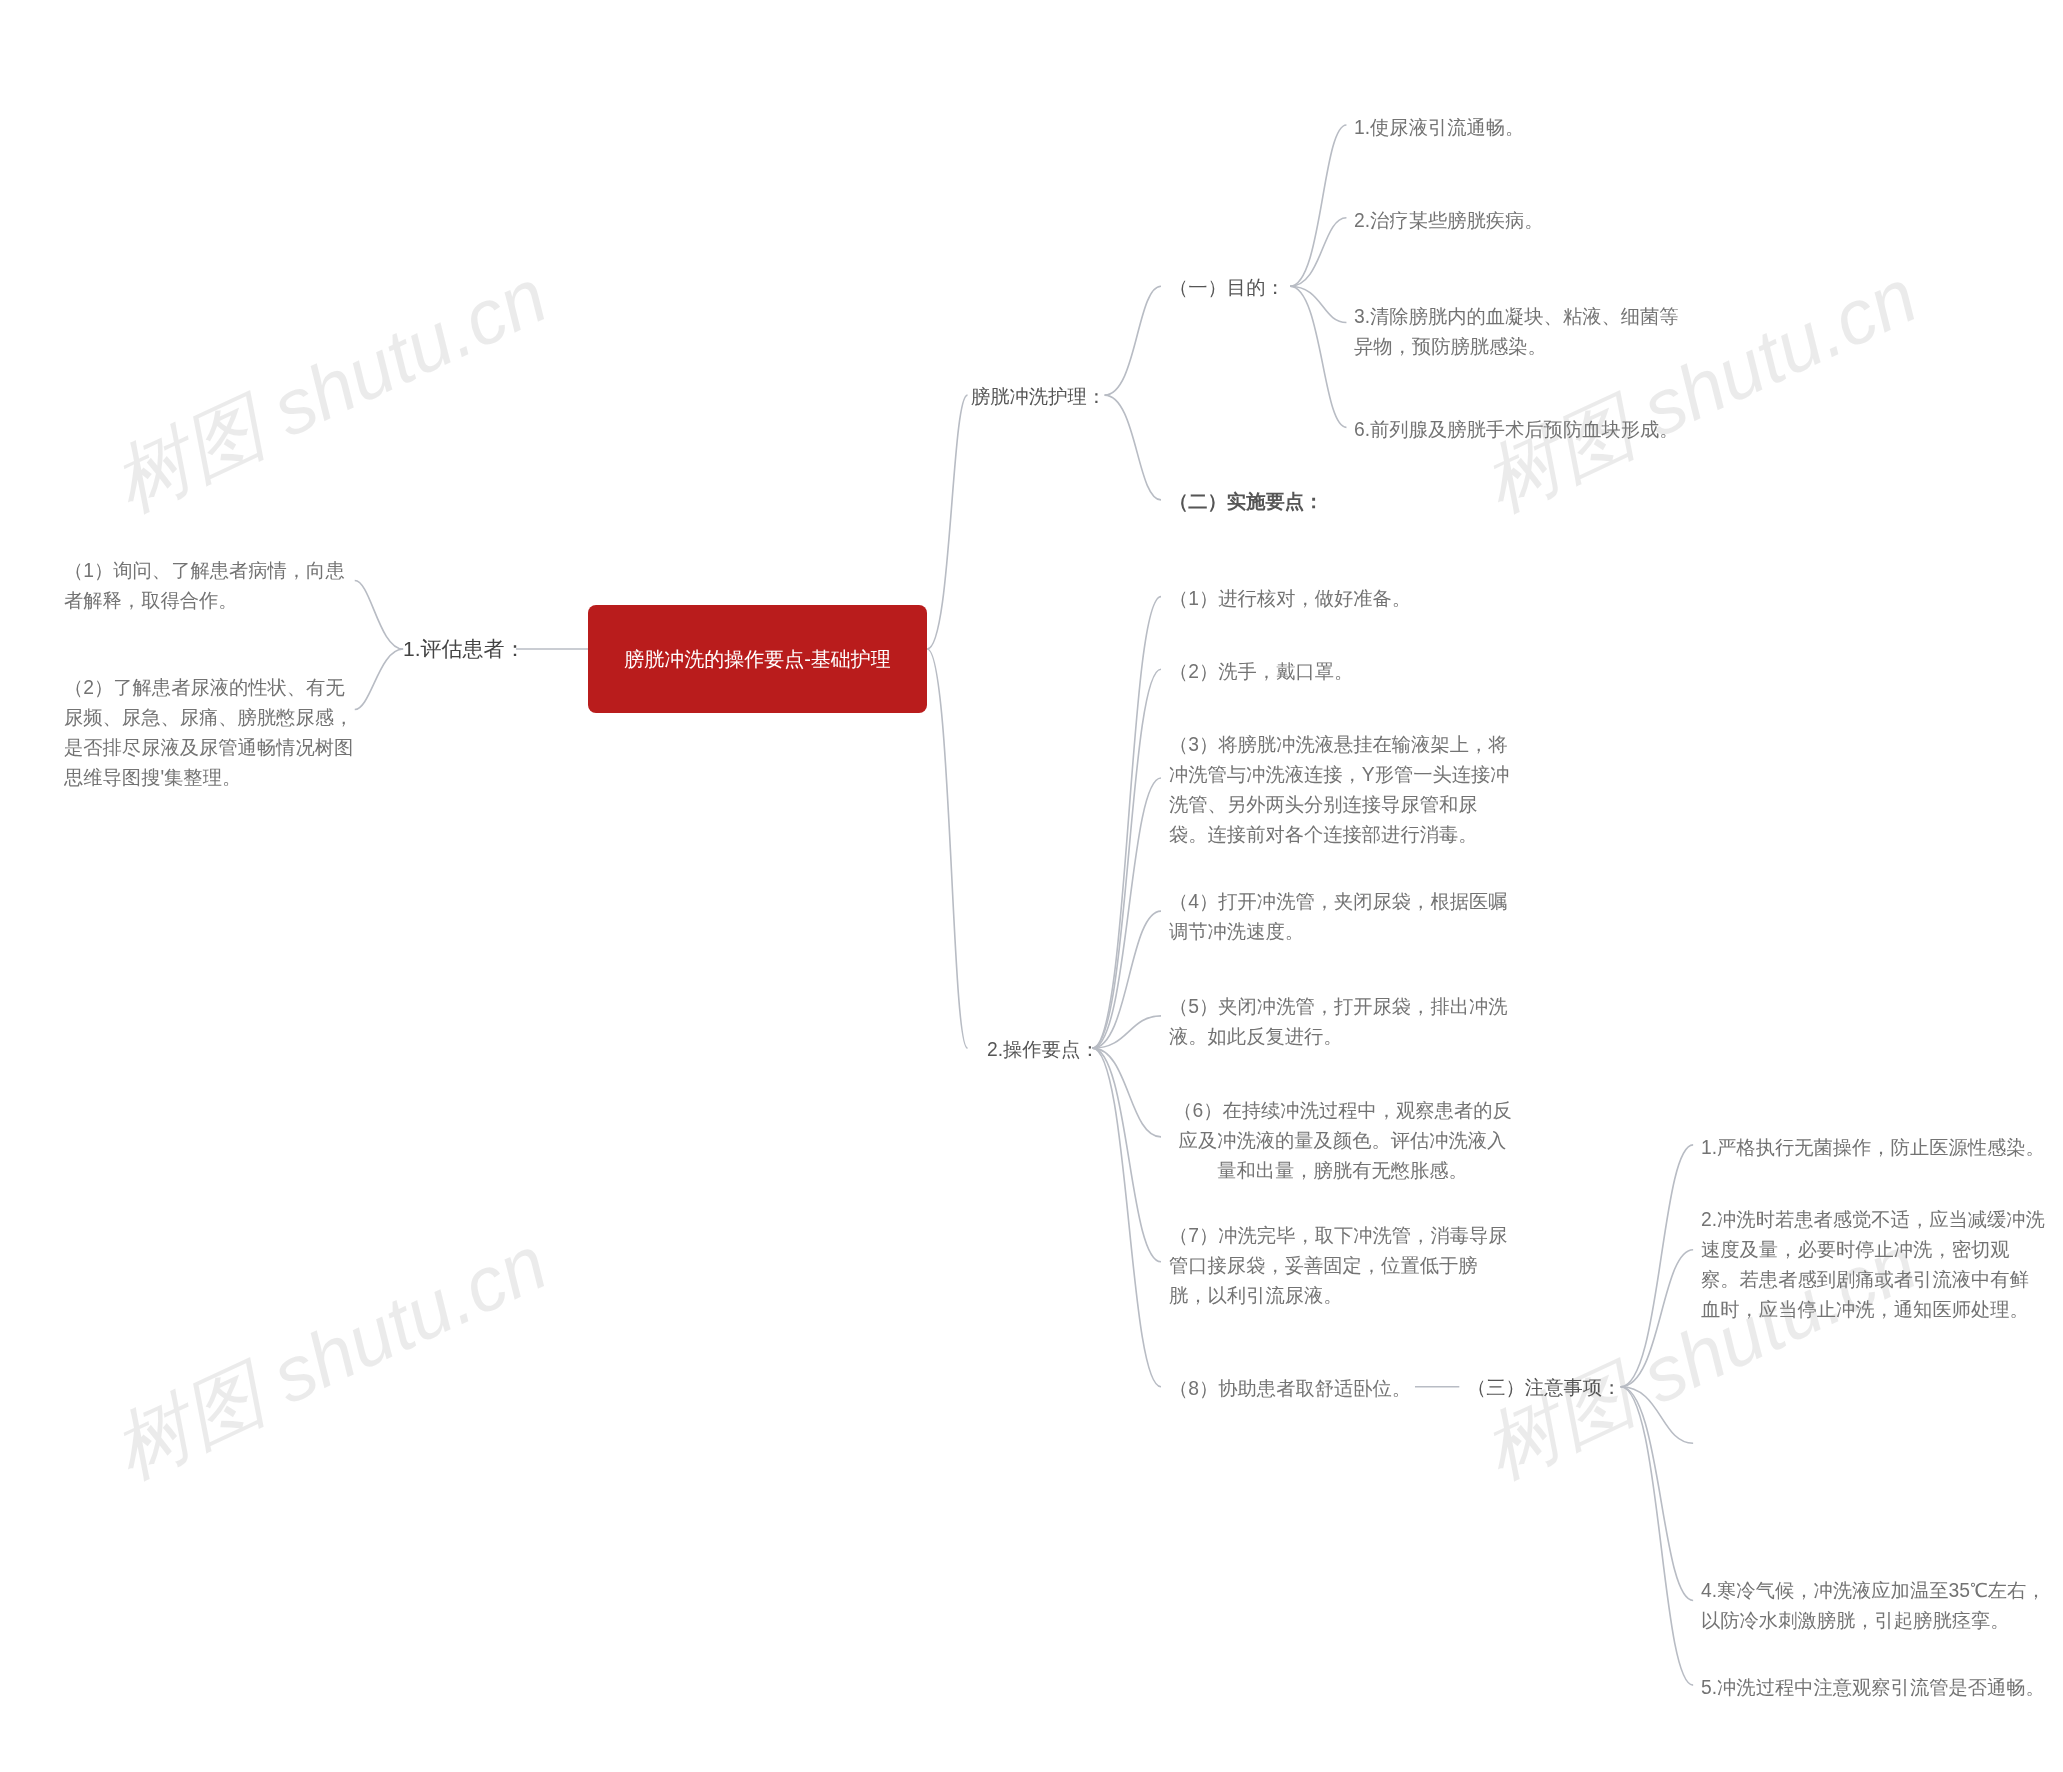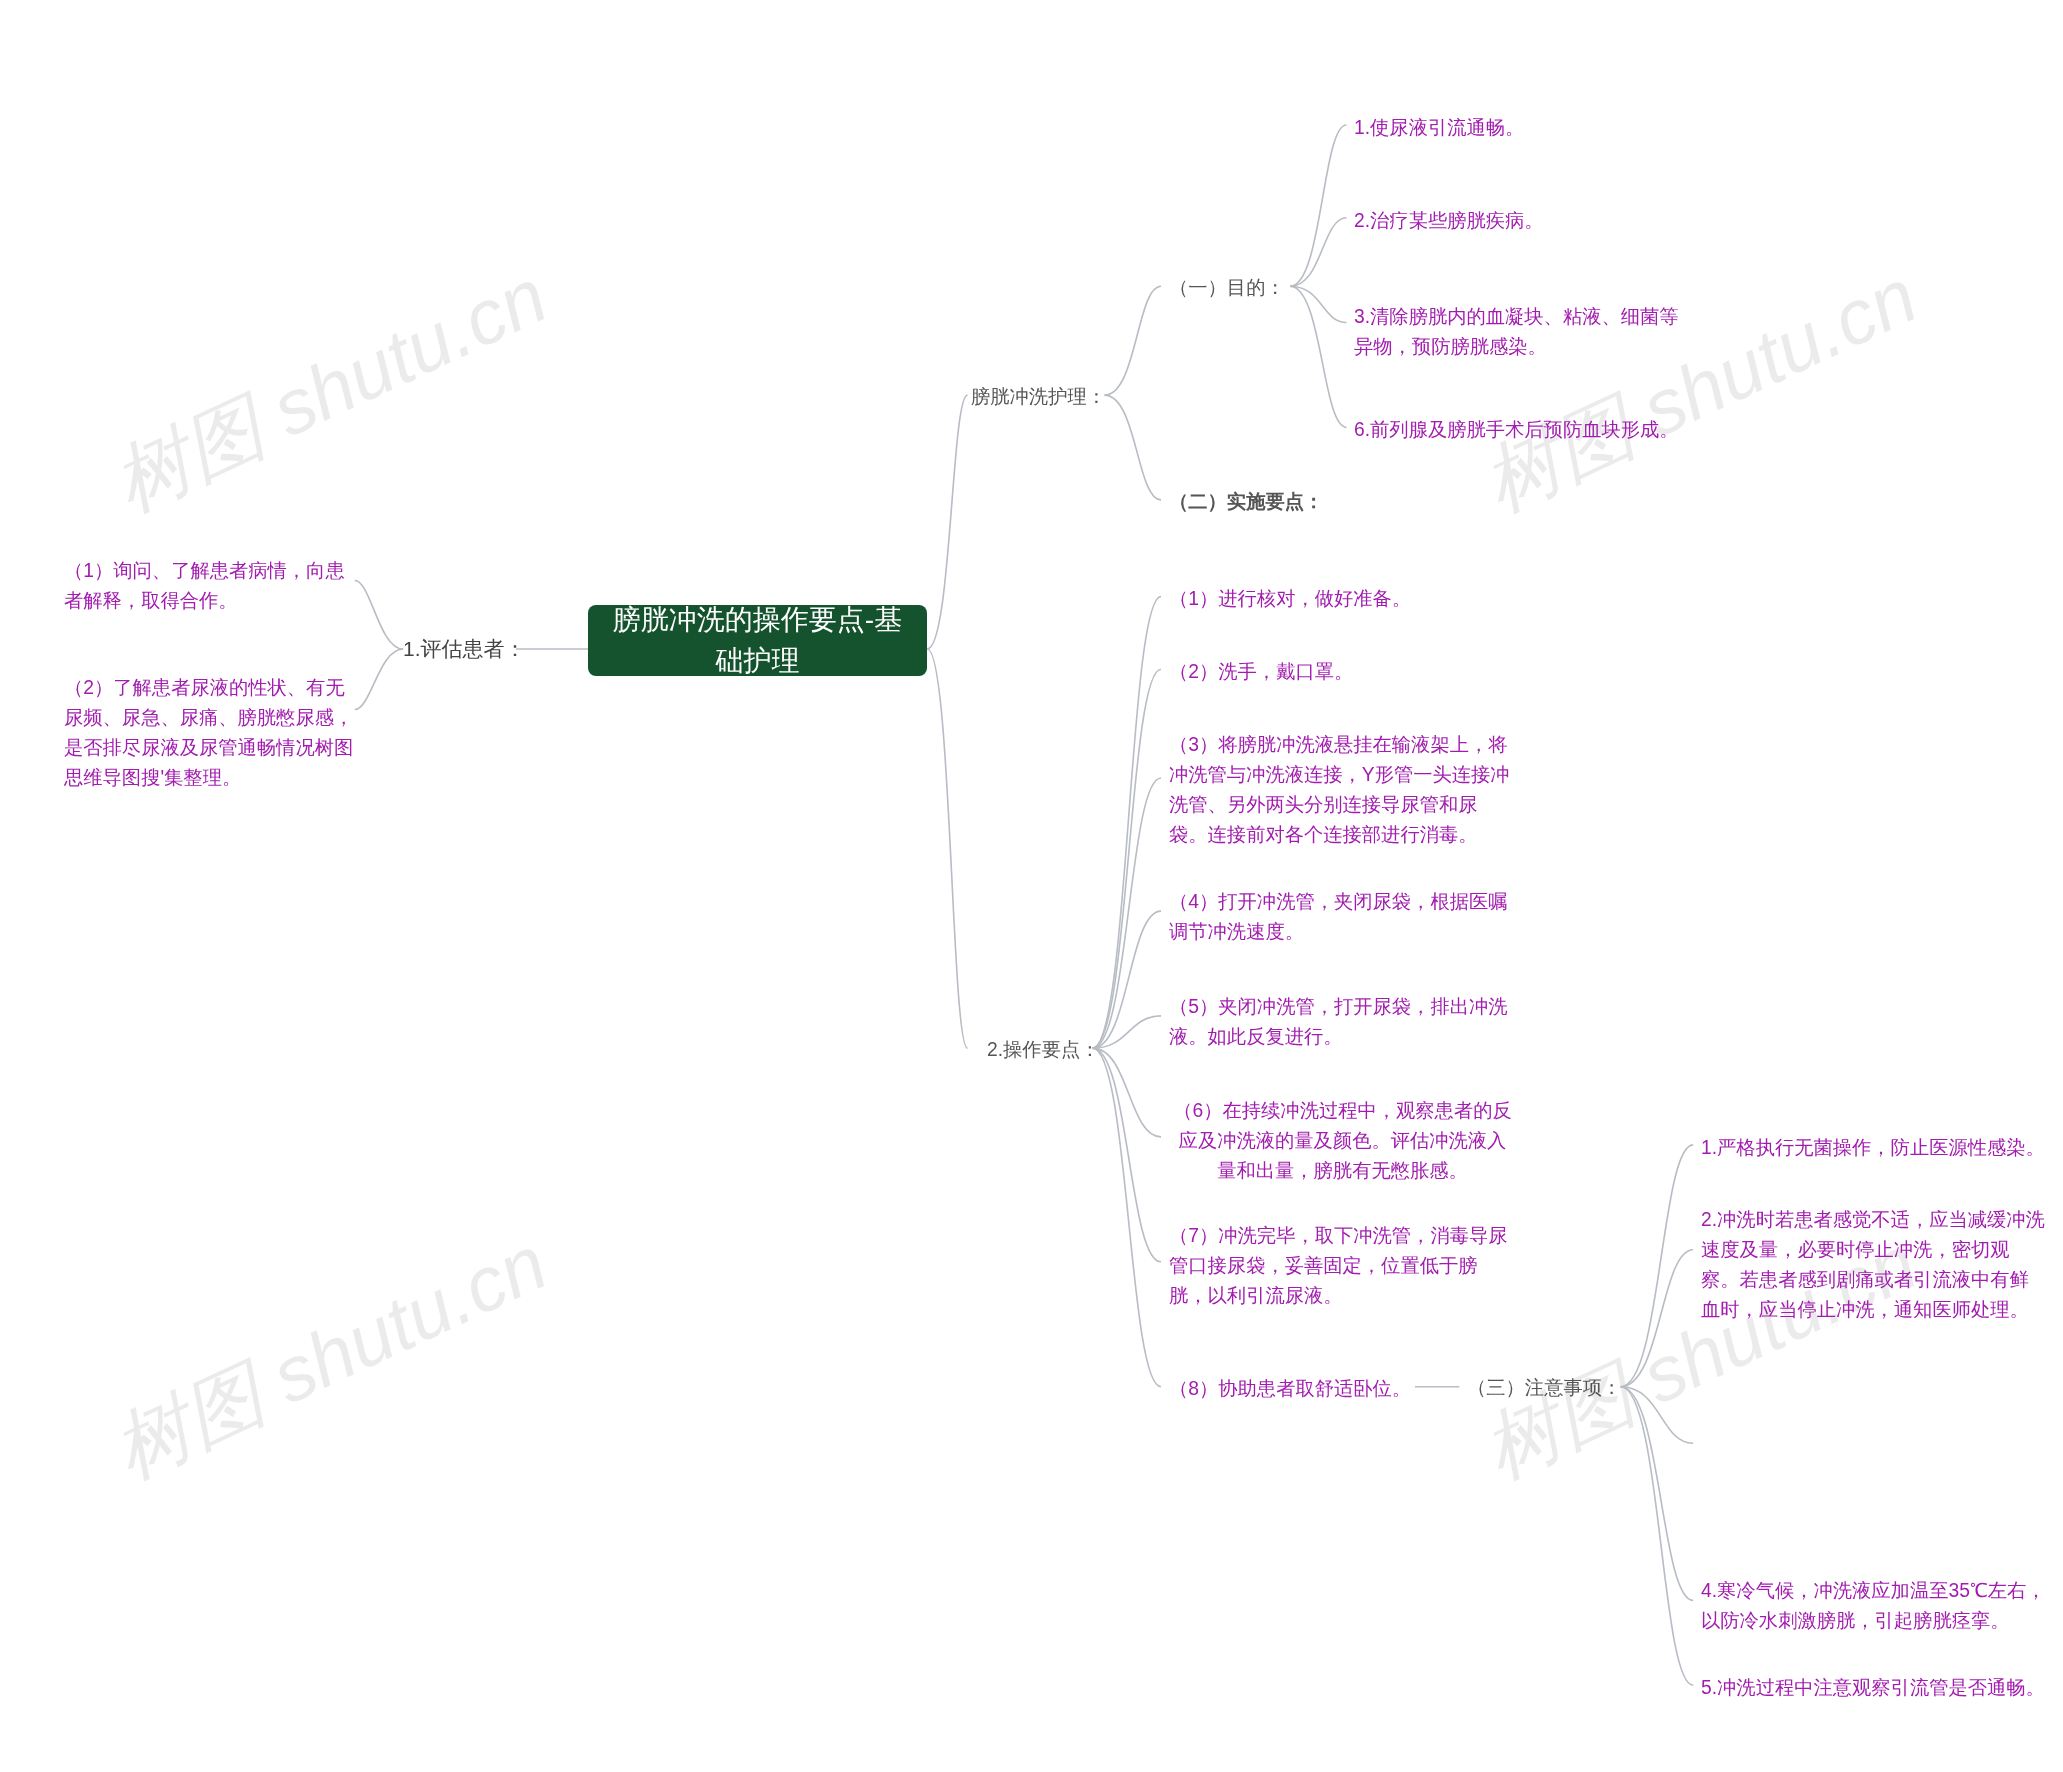--- a/index.html
+++ b/index.html
@@ -1,21 +1,21 @@
 <!DOCTYPE html>
 <html style="font-size:13px"><head>
 <meta charset="utf-8">
 <style>
   html,body{margin:0;padding:0;background:#fff;font-family:"Microsoft YaHei","PingFang SC",Arial,sans-serif;}
   .canvas{position:relative;width:2064px;height:1773px;background:#fff;overflow:hidden;}
   svg.connectors{position:absolute;left:0;top:0;width:2064px;height:1773px;pointer-events:none;}
   svg.connectors path{fill:none;stroke:#b8bcc4;stroke-width:2;}
-  .node{position:absolute;font-size:19.3px;line-height:1.55;color:#a21caf;white-space:nowrap;}
+  .node{position:absolute;font-size:19.3px;line-height:1.55;color:#737373;white-space:nowrap;}
   .node.wrap{white-space:normal;}
-  .root-node{position:absolute;left:588px;top:605px;width:339px;height:71px;background:#14532d;color:#fff;border-radius:8px;display:flex;align-items:center;justify-content:center;text-align:center;font-size:28px;line-height:1.45;padding:0 16px;box-sizing:border-box;}
+  .root-node{position:absolute;left:588px;top:605px;width:339px;height:108px;background:#b91c1c;color:#fff;border-radius:8px;display:flex;align-items:center;justify-content:center;text-align:center;font-size:20px;line-height:1.45;padding:0 16px;box-sizing:border-box;}
   .section-node{position:absolute;font-size:21px;color:#444;}
   .sub-node{position:absolute;font-size:19.3px;color:#555;}
   .wm{position:absolute;color:rgba(0,0,0,0.08);font-size:77px;font-style:italic;transform:rotate(-25deg);pointer-events:none;white-space:nowrap;}
 </style>
 </head>
 <body>
 
 <div class="canvas">
 
   <div class="wm" style="left:97px;top:339px;">树图 shutu.cn</div>

